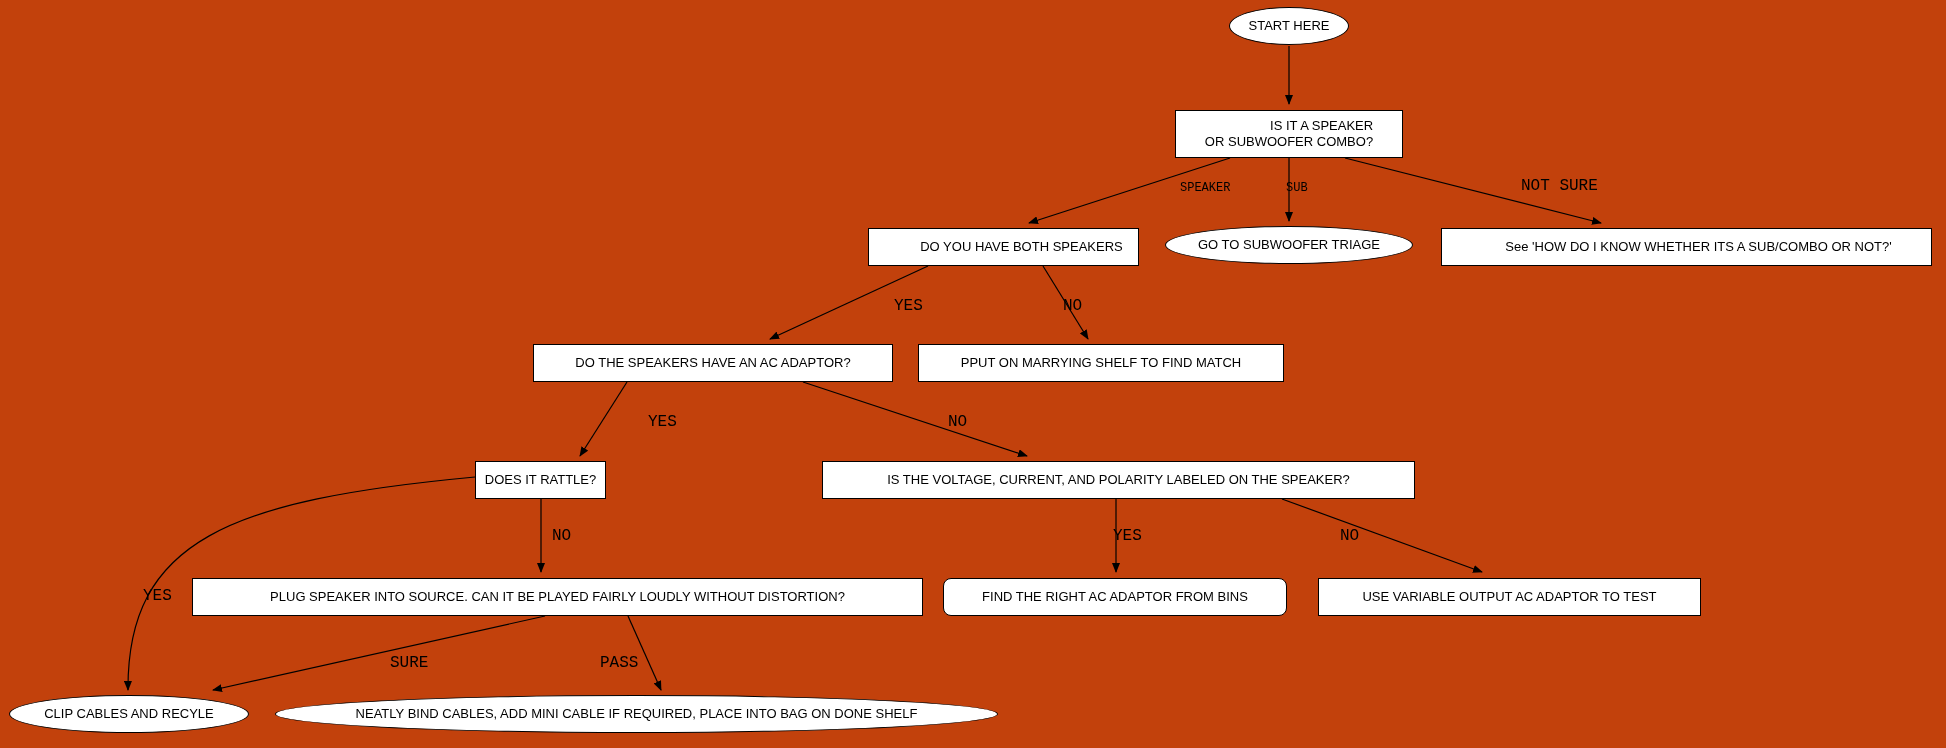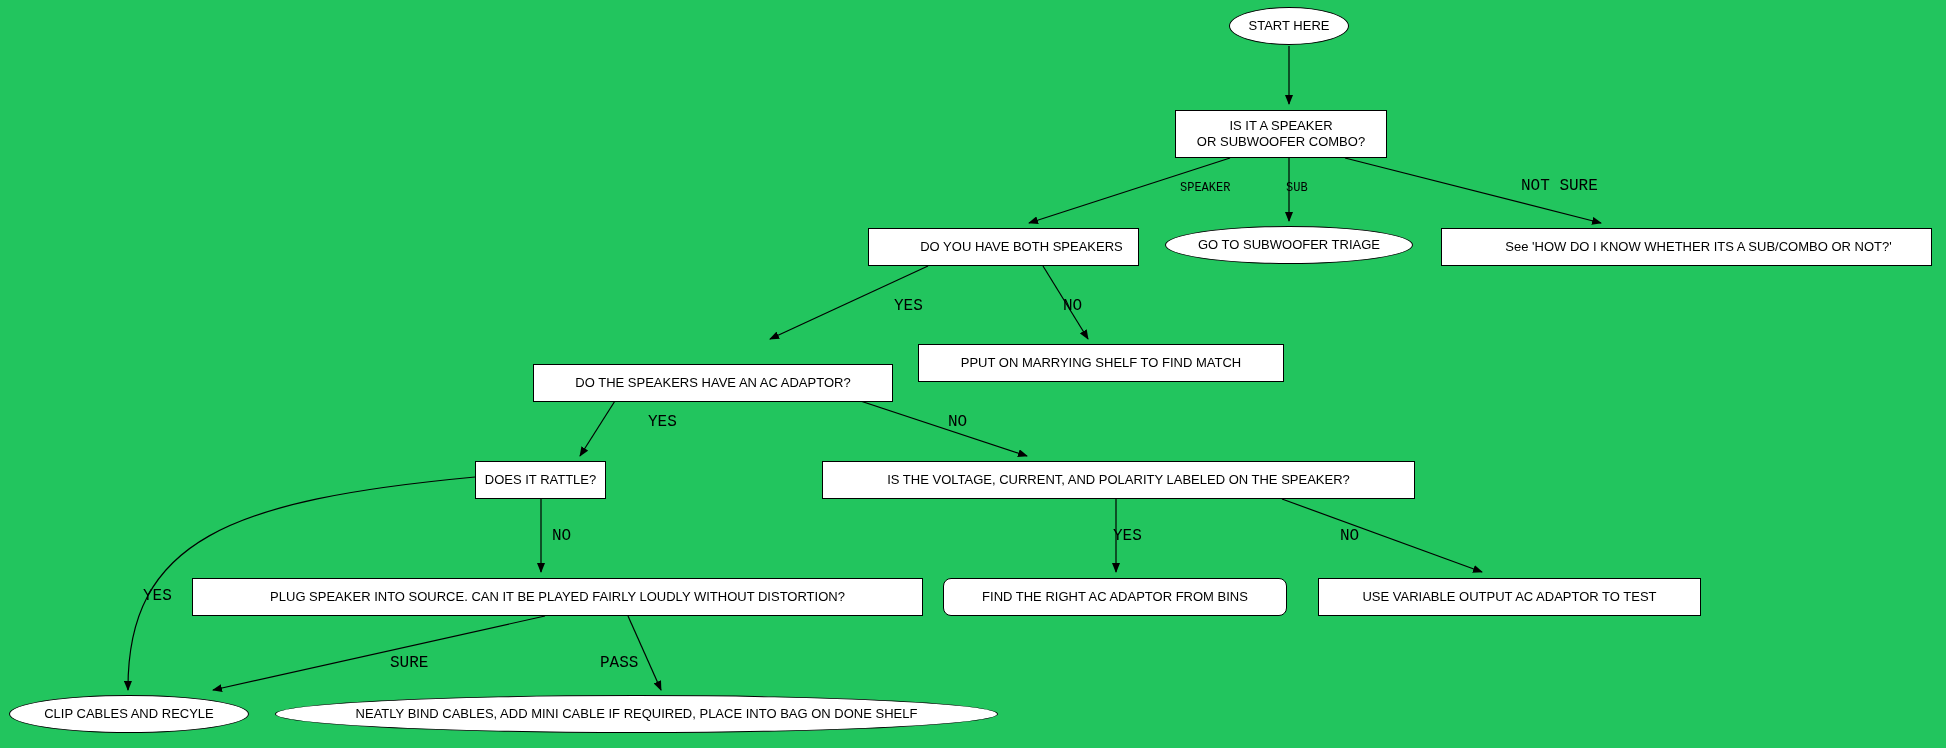--- a/index.html
+++ b/index.html
@@ -8,21 +8,21 @@
     padding: 0;
     background: #ffffff;
   }
   body {
     font-family: "Liberation Sans", sans-serif;
   }
   #diagram-root {
     position: relative;
     width: 1946px;
     height: 748px;
-    background: #22c55e;
+    background: #c2410c;
     overflow: hidden;
   }
   #edge-layer {
     position: absolute;
     left: 0;
     top: 0;
     width: 1946px;
     height: 748px;
     pointer-events: none;
   }
@@ -85,37 +85,37 @@
         <path d="M 1282,499 L 1482,572" stroke="#000000" fill="none" stroke-width="1.2" marker-end="url(#arrowhead)"></path>
         <path d="M 545,616 L 213,690" stroke="#000000" fill="none" stroke-width="1.2" marker-end="url(#arrowhead)"></path>
         <path d="M 628,616 L 661,690" stroke="#000000" fill="none" stroke-width="1.2" marker-end="url(#arrowhead)"></path>
       </g>
   </svg>
 
   <div id="node-layer">
       <div class="node node-ellipse" style="left: 1229px; top: 7px; width: 120px; height: 38px; font-size: 13px; border-color: rgb(0, 0, 0); color: rgb(0, 0, 0);">
         <span class="node-label">START HERE</span>
       </div>
-      <div class="node node-box" style="left: 1175px; top: 110px; width: 212px; height: 48px; font-size: 13px; border-color: rgb(0, 0, 0); color: rgb(0, 0, 0);">
+      <div class="node node-box" style="left: 1175px; top: 110px; width: 228px; height: 48px; font-size: 13px; border-color: rgb(0, 0, 0); color: rgb(0, 0, 0); text-align: right;">
         <span class="node-label">IS IT A SPEAKER
 OR SUBWOOFER COMBO?</span>
       </div>
       <div class="node node-ellipse" style="left: 1165px; top: 226px; width: 248px; height: 38px; font-size: 13px; border-color: rgb(0, 0, 0); color: rgb(0, 0, 0);">
         <span class="node-label">GO TO SUBWOOFER TRIAGE</span>
       </div>
       <div class="node node-box" style="left: 1441px; top: 228px; width: 491px; height: 38px; font-size: 13px; border-color: rgb(0, 0, 0); color: rgb(0, 0, 0); padding-left: 24px;">
         <span class="node-label">See 'HOW DO I KNOW WHETHER ITS A SUB/COMBO OR NOT?'</span>
       </div>
       <div class="node node-box" style="left: 868px; top: 228px; width: 271px; height: 38px; font-size: 13px; border-color: rgb(0, 0, 0); color: rgb(0, 0, 0); padding-left: 36px;">
         <span class="node-label">DO YOU HAVE BOTH SPEAKERS</span>
       </div>
       <div class="node node-box" style="left: 918px; top: 344px; width: 366px; height: 38px; font-size: 13px; border-color: rgb(0, 0, 0); color: rgb(0, 0, 0);">
         <span class="node-label">PPUT ON MARRYING SHELF TO FIND MATCH</span>
       </div>
-      <div class="node node-box" style="left: 533px; top: 344px; width: 360px; height: 38px; font-size: 13px; border-color: rgb(0, 0, 0); color: rgb(0, 0, 0); margin-top: 20px;">
+      <div class="node node-box" style="left: 533px; top: 344px; width: 360px; height: 38px; font-size: 13px; border-color: rgb(0, 0, 0); color: rgb(0, 0, 0);">
         <span class="node-label">DO THE SPEAKERS HAVE AN AC ADAPTOR?</span>
       </div>
       <div class="node node-box" style="left: 475px; top: 461px; width: 131px; height: 38px; font-size: 13px; border-color: rgb(0, 0, 0); color: rgb(0, 0, 0);">
         <span class="node-label">DOES IT RATTLE?</span>
       </div>
       <div class="node node-box" style="left: 822px; top: 461px; width: 593px; height: 38px; font-size: 13px; border-color: rgb(0, 0, 0); color: rgb(0, 0, 0);">
         <span class="node-label">IS THE VOLTAGE, CURRENT, AND POLARITY LABELED ON THE SPEAKER?</span>
       </div>
       <div class="node node-box" style="left: 192px; top: 578px; width: 731px; height: 38px; font-size: 13px; border-color: rgb(0, 0, 0); color: rgb(0, 0, 0);">
         <span class="node-label">PLUG SPEAKER INTO SOURCE. CAN IT BE PLAYED FAIRLY LOUDLY WITHOUT DISTORTION?</span>

